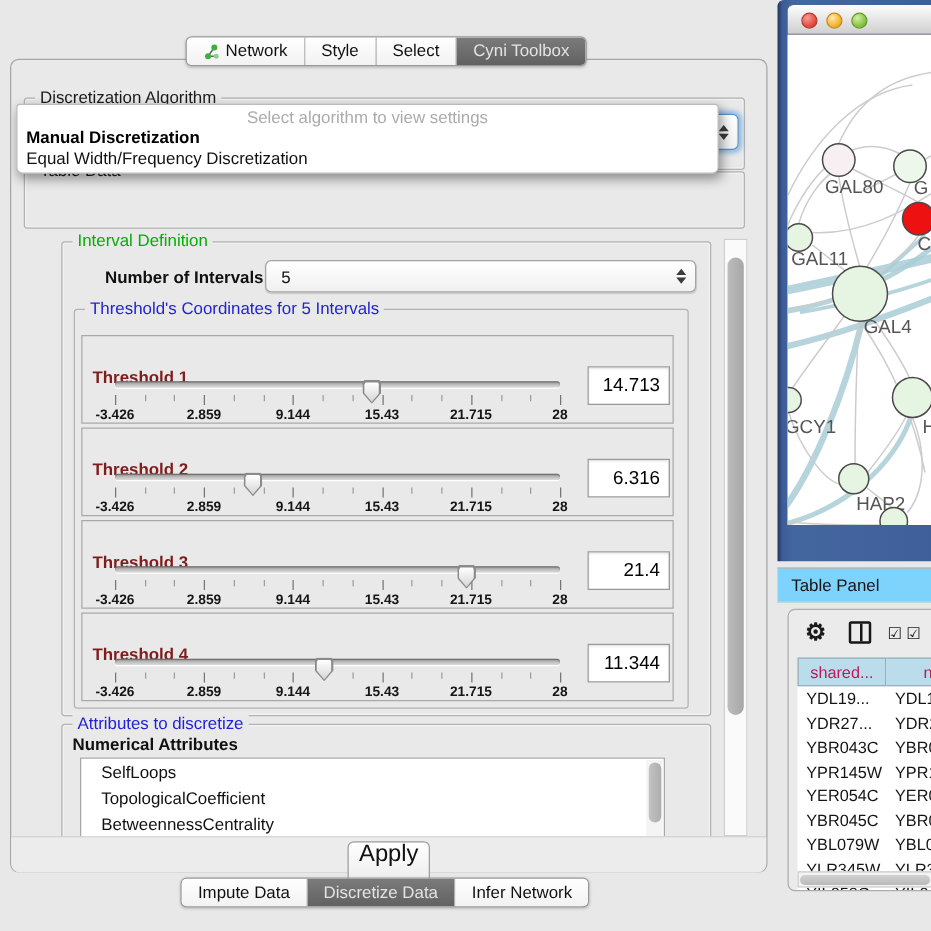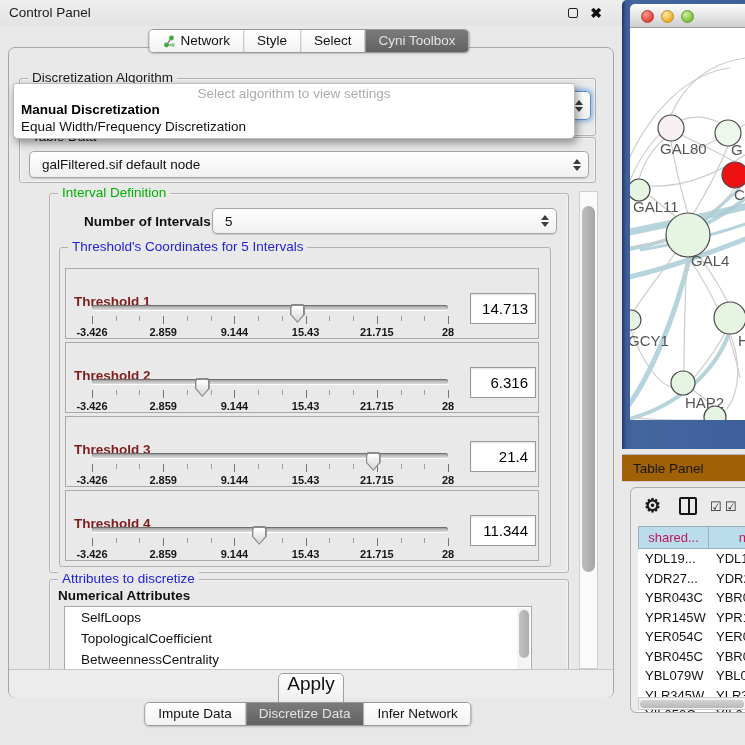--- a/index.html
+++ b/index.html
@@ -113,21 +113,21 @@
   .net-titlebar { position:absolute; left:8px; top:4px; width:115px; height:24px;
     background:linear-gradient(#fdfdfd,#cfcfcf); border-top-left-radius:5px; border-bottom:1px solid #9a9a9a; }
   .light { position:absolute; top:5.5px; width:13px; height:13px; border-radius:50%; }
   .light.red { left:11px; background:radial-gradient(circle at 35% 30%,#ff9a90,#e0433a 70%); border:1px solid #b03a31; }
   .light.yellow { left:31px; background:radial-gradient(circle at 35% 30%,#ffe9a8,#f0ad26 70%); border:1px solid #c08b1e; }
   .light.green { left:51px; background:radial-gradient(circle at 35% 30%,#d2f0a0,#7dbf3a 70%); border:1px solid #649a2e; }
   .net-canvas { position:absolute; left:8px; top:28px; width:115px; height:392px; background:#fff; overflow:hidden; }
   .net-canvas svg { display:block; }
 
   
-  .tp-header { position:absolute; left:622px; top:454px; width:123px; height:28px; background:#a16207;
+  .tp-header { position:absolute; left:622px; top:454px; width:123px; height:28px; background:#7dd3fc;
     border-top:1px solid #b5b5b5; border-bottom:1px solid #cdcdcd; }
   .tp-header span { position:absolute; left:11px; line-height:27px; font-size:13.5px; color:#151515; }
   .tp-body { position:absolute; left:630px; top:487px; width:118px; height:226px; background:#ecebeb;
     border:1px solid #adadad; border-radius:6px 0 0 6px; overflow:hidden; }
   .tp-toolbar { position:absolute; left:0; top:0; right:0; height:37px; }
   .gear-icon { position:absolute; left:13px; top:6px; font-size:19px; color:#1b1b1b; font-weight:bold; }
   .split-icon { position:absolute; left:48px; top:9px; width:18px; height:18px; border:2px solid #151515; border-radius:2px; }
   .split-icon::after { content:""; position:absolute; left:50%; top:0; bottom:0; width:2px; background:#151515; }
   .check-icon { position:absolute; top:11px; font-size:13px; color:#1b1b1b; }
   .tp-table { position:absolute; left:7px; top:38px; width:150px; background:#fff; }
@@ -140,25 +140,20 @@
   .c1 { width:71px; } .c2 { width:75px; }
   .h-scroll { position:absolute; left:7px; top:209px; width:110px; height:13px; background:#f3f3f3; border:1px solid #cccccc; }
   .h-scroll .hthumb { position:absolute; left:1px; top:1.5px; height:8px; width:96%;
     background:linear-gradient(#d2d2d2,#b9b9b9); border-radius:4px; }
 </style>
 </head>
 <body>
 
 <div class="app">
 
-  <div class="titlebar">
-    <span class="tb-text">Control Panel</span>
-    <span class="float-btn"></span>
-    <span class="close-btn">✖</span>
-  </div>
 
   <div class="seg-bar top-tabs">
     <div class="seg">
       <svg width="13" height="13" viewBox="0 0 13 13">
         <line x1="4" y1="10" x2="9" y2="3" stroke="#666" stroke-width="1.2"></line>
         <line x1="4" y1="10" x2="10" y2="10" stroke="#666" stroke-width="1.2"></line>
         <circle cx="4" cy="10" r="2.4" fill="#3fae3f"></circle>
           <circle cx="9" cy="3" r="2.4" fill="#3fae3f"></circle>
         <circle cx="10.5" cy="10" r="2" fill="#8cd08c"></circle>
       </svg>
@@ -183,27 +178,20 @@
       </div>
       <div class="combo combo-algo">
         <span class="stepper">
             <span class="up"></span>
             <span class="down"></span>
           </span>
       </div>
 
       <div class="group group-tdata">
         <span class="group-title t-dark">Table Data</span>
-      </div>
-      <div class="combo combo-tdata">
-        <span class="combo-text">galFiltered.sif default node</span>
-        <span class="stepper">
-            <span class="up"></span>
-            <span class="down"></span>
-          </span>
       </div>
 
       <div class="group group-interval">
         <span class="group-title t-green">Interval Definition</span>
         <span class="noi-label">Number of Intervals</span>
         <div class="combo combo-noi">
           <span class="combo-text">5</span>
           <span class="stepper">
               <span class="up"></span>
               <span class="down"></span>

